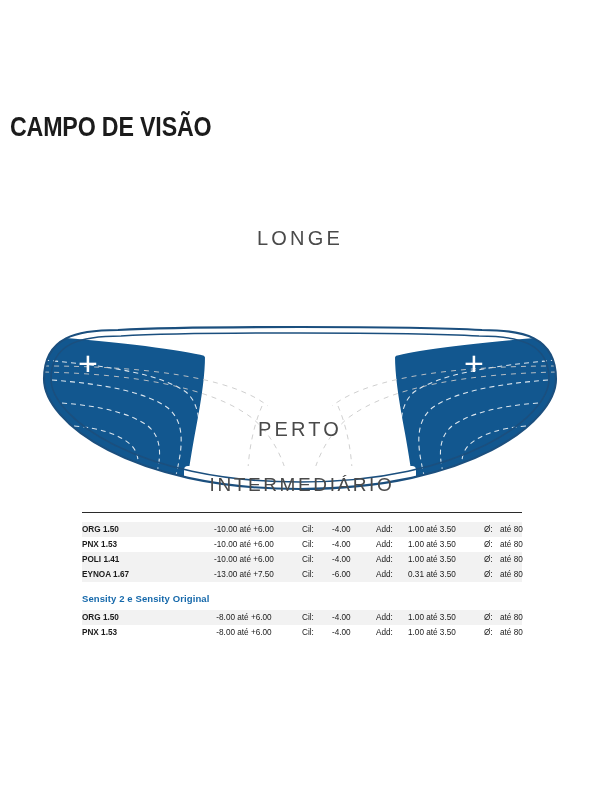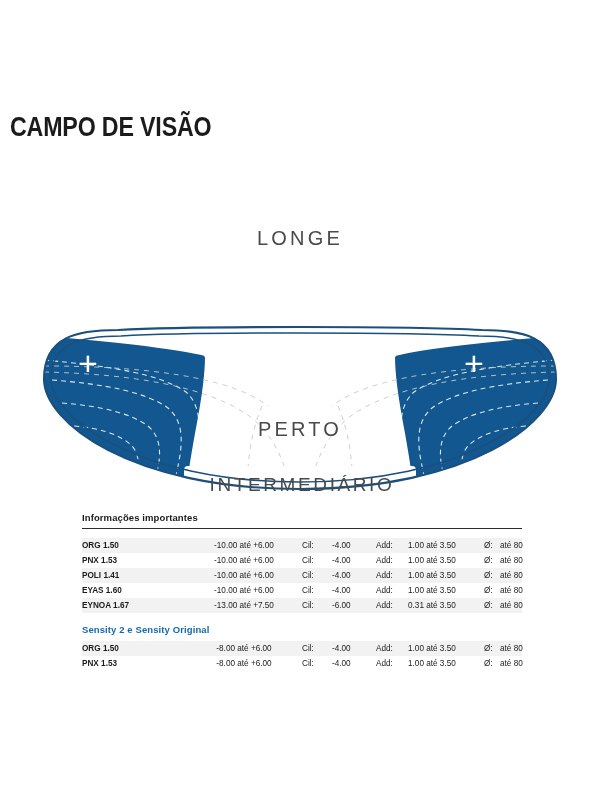--- a/index.html
+++ b/index.html
@@ -225,21 +225,20 @@
     <text class="lens-label" x="300" y="85">LONGE</text>
     <text class="lens-label-mid" x="302" y="331">INTERMEDIÁRIO</text>
     <text class="lens-label" x="300" y="276">PERTO</text>
 
     <text class="plus-mark" x="88" y="215">+</text>
     <text class="plus-mark" x="474" y="215">+</text>
   </svg>
 </div>
 
 <div class="info">
-  <div class="info-title">Informações importantes</div>
   <div class="info-rule"></div>
 
   <table class="spec">
     <tbody>
       <tr class="alt">
         <td class="c-name">ORG 1.50</td>
         <td class="c-sph">-10.00 até +6.00</td>
         <td class="c-cil-l">Cil:</td>
         <td class="c-cil-v">-4.00</td>
         <td class="c-add-l">Add:</td>
@@ -252,30 +251,20 @@
         <td class="c-sph">-10.00 até +6.00</td>
         <td class="c-cil-l">Cil:</td>
         <td class="c-cil-v">-4.00</td>
         <td class="c-add-l">Add:</td>
         <td class="c-add-v">1.00 até 3.50</td>
         <td class="c-dia-l">Ø:</td>
         <td class="c-dia-v">até 80</td>
       </tr>
       <tr class="alt">
         <td class="c-name">POLI 1.41</td>
-        <td class="c-sph">-10.00 até +6.00</td>
-        <td class="c-cil-l">Cil:</td>
-        <td class="c-cil-v">-4.00</td>
-        <td class="c-add-l">Add:</td>
-        <td class="c-add-v">1.00 até 3.50</td>
-        <td class="c-dia-l">Ø:</td>
-        <td class="c-dia-v">até 80</td>
-      </tr>
-      <tr>
-        <td class="c-name">EYAS 1.60</td>
         <td class="c-sph">-10.00 até +6.00</td>
         <td class="c-cil-l">Cil:</td>
         <td class="c-cil-v">-4.00</td>
         <td class="c-add-l">Add:</td>
         <td class="c-add-v">1.00 até 3.50</td>
         <td class="c-dia-l">Ø:</td>
         <td class="c-dia-v">até 80</td>
       </tr>
       <tr class="alt">
         <td class="c-name">EYNOA 1.67</td>

